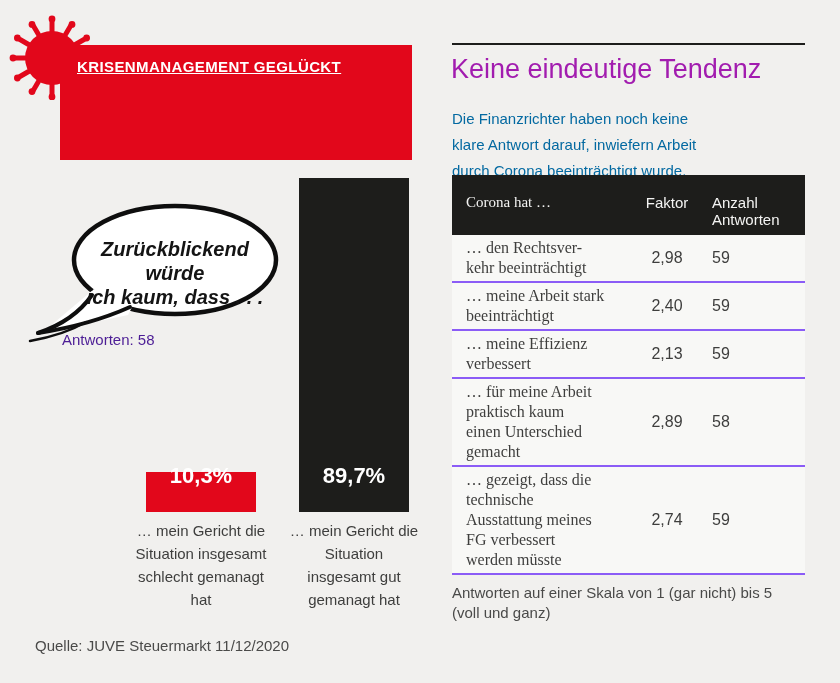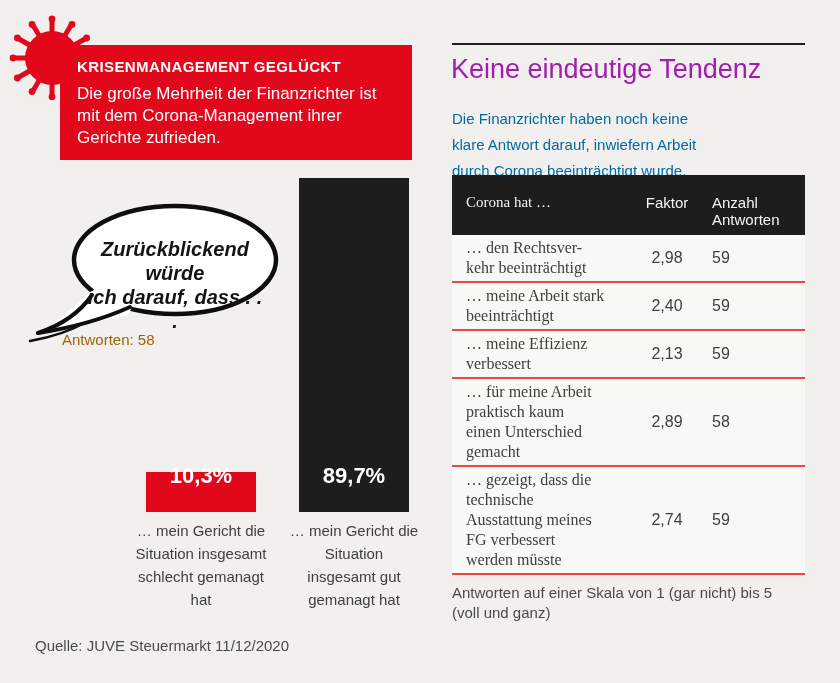--- a/index.html
+++ b/index.html
@@ -14,37 +14,37 @@
     overflow:hidden;
     color:#3e3e3d;
   }
   .pre{white-space:pre-line;}
 
   
   .virus{position:absolute;left:6px;top:8px;width:92px;height:92px;z-index:1;}
   .headline-box{
     position:absolute;left:60px;top:45px;width:352px;height:115px;
     background:#e2071b;color:#ffffff;z-index:2;
-    box-sizing:border-box;padding:13px 32px 0 17px;
+    box-sizing:border-box;padding:13px 32px 0 17px;text-decoration:underline;
   }
   .headline-box .title{
     font-size:15px;font-weight:600;letter-spacing:.4px;margin:0 0 8px 0;
   }
   .headline-box .body{
     font-size:17px;line-height:22px;font-weight:400;
   }
 
   .bubble-svg{position:absolute;left:28px;top:200px;width:260px;height:145px;z-index:3;}
   .bubble-text{
     position:absolute;left:85px;top:237px;width:180px;z-index:4;
     text-align:center;font-size:20px;line-height:24px;
     font-weight:700;font-style:italic;color:#141414;
   }
   .answers-label{
-    position:absolute;left:62px;top:331px;font-size:15px;color:#a16207;
+    position:absolute;left:62px;top:331px;font-size:15px;color:#4c1d95;
   }
 
   .bar{position:absolute;width:110px;z-index:2;}
   .bar-red{left:146px;top:472px;height:40px;background:#e2071b;}
   .bar-black{left:299px;top:178px;height:334px;background:#1d1d1b;}
   .bar-value{
     position:absolute;left:0;bottom:0;width:100%;height:56px;line-height:40px;
     text-align:center;color:#ffffff;font-size:22px;font-weight:700;
   }
   .bar-label{
@@ -74,21 +74,21 @@
   .table{
     position:absolute;left:452px;top:175px;width:353px;z-index:2;
   }
   .thead{
     background:#1d1d1b;color:#f4f4f3;height:60px;
     display:flex;align-items:flex-start;box-sizing:border-box;padding-top:19px;
     font-size:15px;
   }
   .trow{
     display:flex;align-items:center;background:#f8f8f6;
-    border-bottom:2px solid #ef4444;
+    border-bottom:2px solid #8b5cf6;
     font-size:16px;line-height:20px;color:#3e3e3d;
     padding:3px 0;
   }
   .c-label{flex:0 0 170px;box-sizing:border-box;padding-left:14px;font-family:Liberation Serif, serif;}
   .c-faktor{flex:0 0 90px;text-align:center;}
   .c-anzahl{flex:1 1 auto;text-align:left;}
   .footnote{
     position:absolute;left:452px;top:583px;width:360px;
     font-size:15px;line-height:20px;color:#4a4a49;
   }
@@ -125,34 +125,31 @@
       <circle cx="11.4" cy="70" r="3.4"></circle>
       <circle cx="7" cy="50" r="3.4"></circle>
       <circle cx="11.4" cy="30" r="3.4"></circle>
       <circle cx="26" cy="16.4" r="3.4"></circle>
       <circle cx="46" cy="50" r="27"></circle>
     </g>
   </svg>
 
   <div class="headline-box">
     <div class="title">KRISENMANAGEMENT GEGLÜCKT</div>
-    <div class="body pre">Die große Mehrheit der Finanzrichter ist
-mit dem Corona-Management ihrer
-Gerichte zufrieden.</div>
   </div>
 
   <svg class="bubble-svg" viewBox="0 0 260 145" aria-hidden="true">
     <ellipse cx="147" cy="60" rx="101" ry="54" fill="#ffffff" stroke="#0e0e0e" stroke-width="4.5"></ellipse>
     <polygon points="66,89 106,103 100,115 14,133" fill="#ffffff"></polygon>
     <path d="M 64 95 Q 46 121 10 133" fill="none" stroke="#0e0e0e" stroke-width="4" stroke-linecap="round"></path>
     <path d="M 10 133 Q 62 125 102 107" fill="none" stroke="#0e0e0e" stroke-width="4" stroke-linecap="round"></path>
     <path d="M 2 141 Q 36 135 58 122" fill="none" stroke="#0e0e0e" stroke-width="2.5" stroke-linecap="round"></path>
   </svg>
   <div class="bubble-text pre">Zurückblickend würde
-ich darauf, dass . . .</div>
+ich kaum, dass . . .</div>
 
   <div class="answers-label">Antworten: 58</div>
 
   <div class="bar bar-red">
     <div class="bar-value">10,3%</div>
   </div>
   <div class="bar bar-black">
     <div class="bar-value">89,7%</div>
   </div>
   <div class="bar-label left pre">… mein Gericht die

